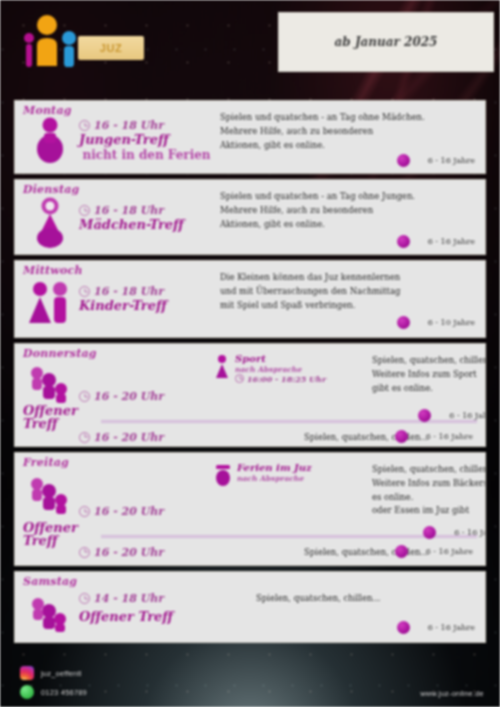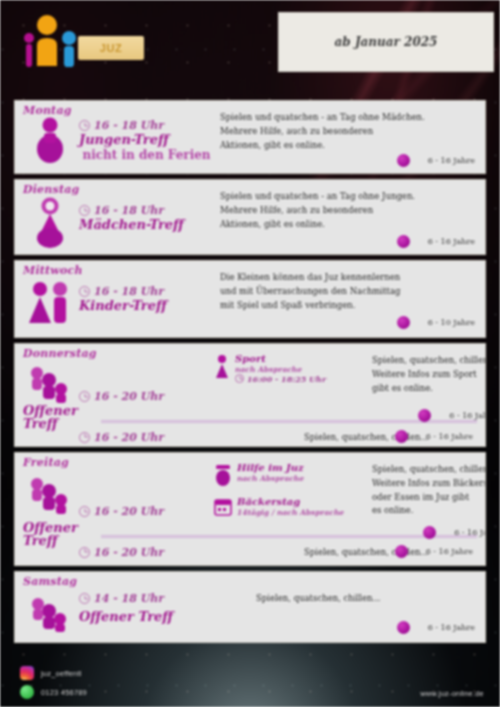--- a/index.html
+++ b/index.html
@@ -556,42 +556,30 @@
             <span class="time-text">16 - 20 Uhr</span>
           </div>
         </div>
         <div class="col-extra" style="gap:10px;">
           <div class="extra-item">
             <svg width="18" height="24" viewBox="0 0 18 24">
               <rect x="2" y="2" width="14" height="4" rx="1.6" fill="#b3119f"></rect>
               <ellipse cx="9" cy="15" rx="7" ry="8" fill="#a6119a"></ellipse>
             </svg>
             <div class="extra-txt">
-              <div class="extra-title">Hilfe im Juz</div>
+              <div class="extra-title">Ferien im Juz</div>
               <div class="extra-sub">nach Absprache</div>
-            </div>
-          </div>
-          <div class="extra-item">
-            <svg width="18" height="20" viewBox="0 0 18 20">
-              <rect x="1" y="3" width="16" height="15" rx="2" fill="none" stroke="#b3119f" stroke-width="1.6"></rect>
-              <rect x="1" y="3" width="16" height="5" rx="2" fill="#b3119f"></rect>
-              <rect x="4" y="11" width="3" height="3" fill="#b3119f"></rect>
-              <rect x="9" y="11" width="3" height="3" fill="#b3119f"></rect>
-            </svg>
-            <div class="extra-txt">
-              <div class="extra-title">Bäckerstag</div>
-              <div class="extra-sub">14tägig / nach Absprache</div>
             </div>
           </div>
         </div>
         <div class="col-desc">
           <div class="desc-line">Spielen, quatschen, chillen...</div>
           <div class="desc-line">Weitere Infos zum Bäckerstag</div>
+          <div class="desc-line">es online.</div>
           <div class="desc-line">oder Essen im Juz gibt</div>
-          <div class="desc-line">es online.</div>
           <div class="age-badge" style="right:4px; bottom:-6px;">
             <span class="age-dot"></span>
             <span class="age-text">6 - 16 Jahre</span>
           </div>
         </div>
       </div>
 
       <div class="entry-title" style="position:absolute; left:8px; bottom:18px; width:52px; line-height:1.0;">Offener Treff</div>
 
       <div class="divider"></div>

